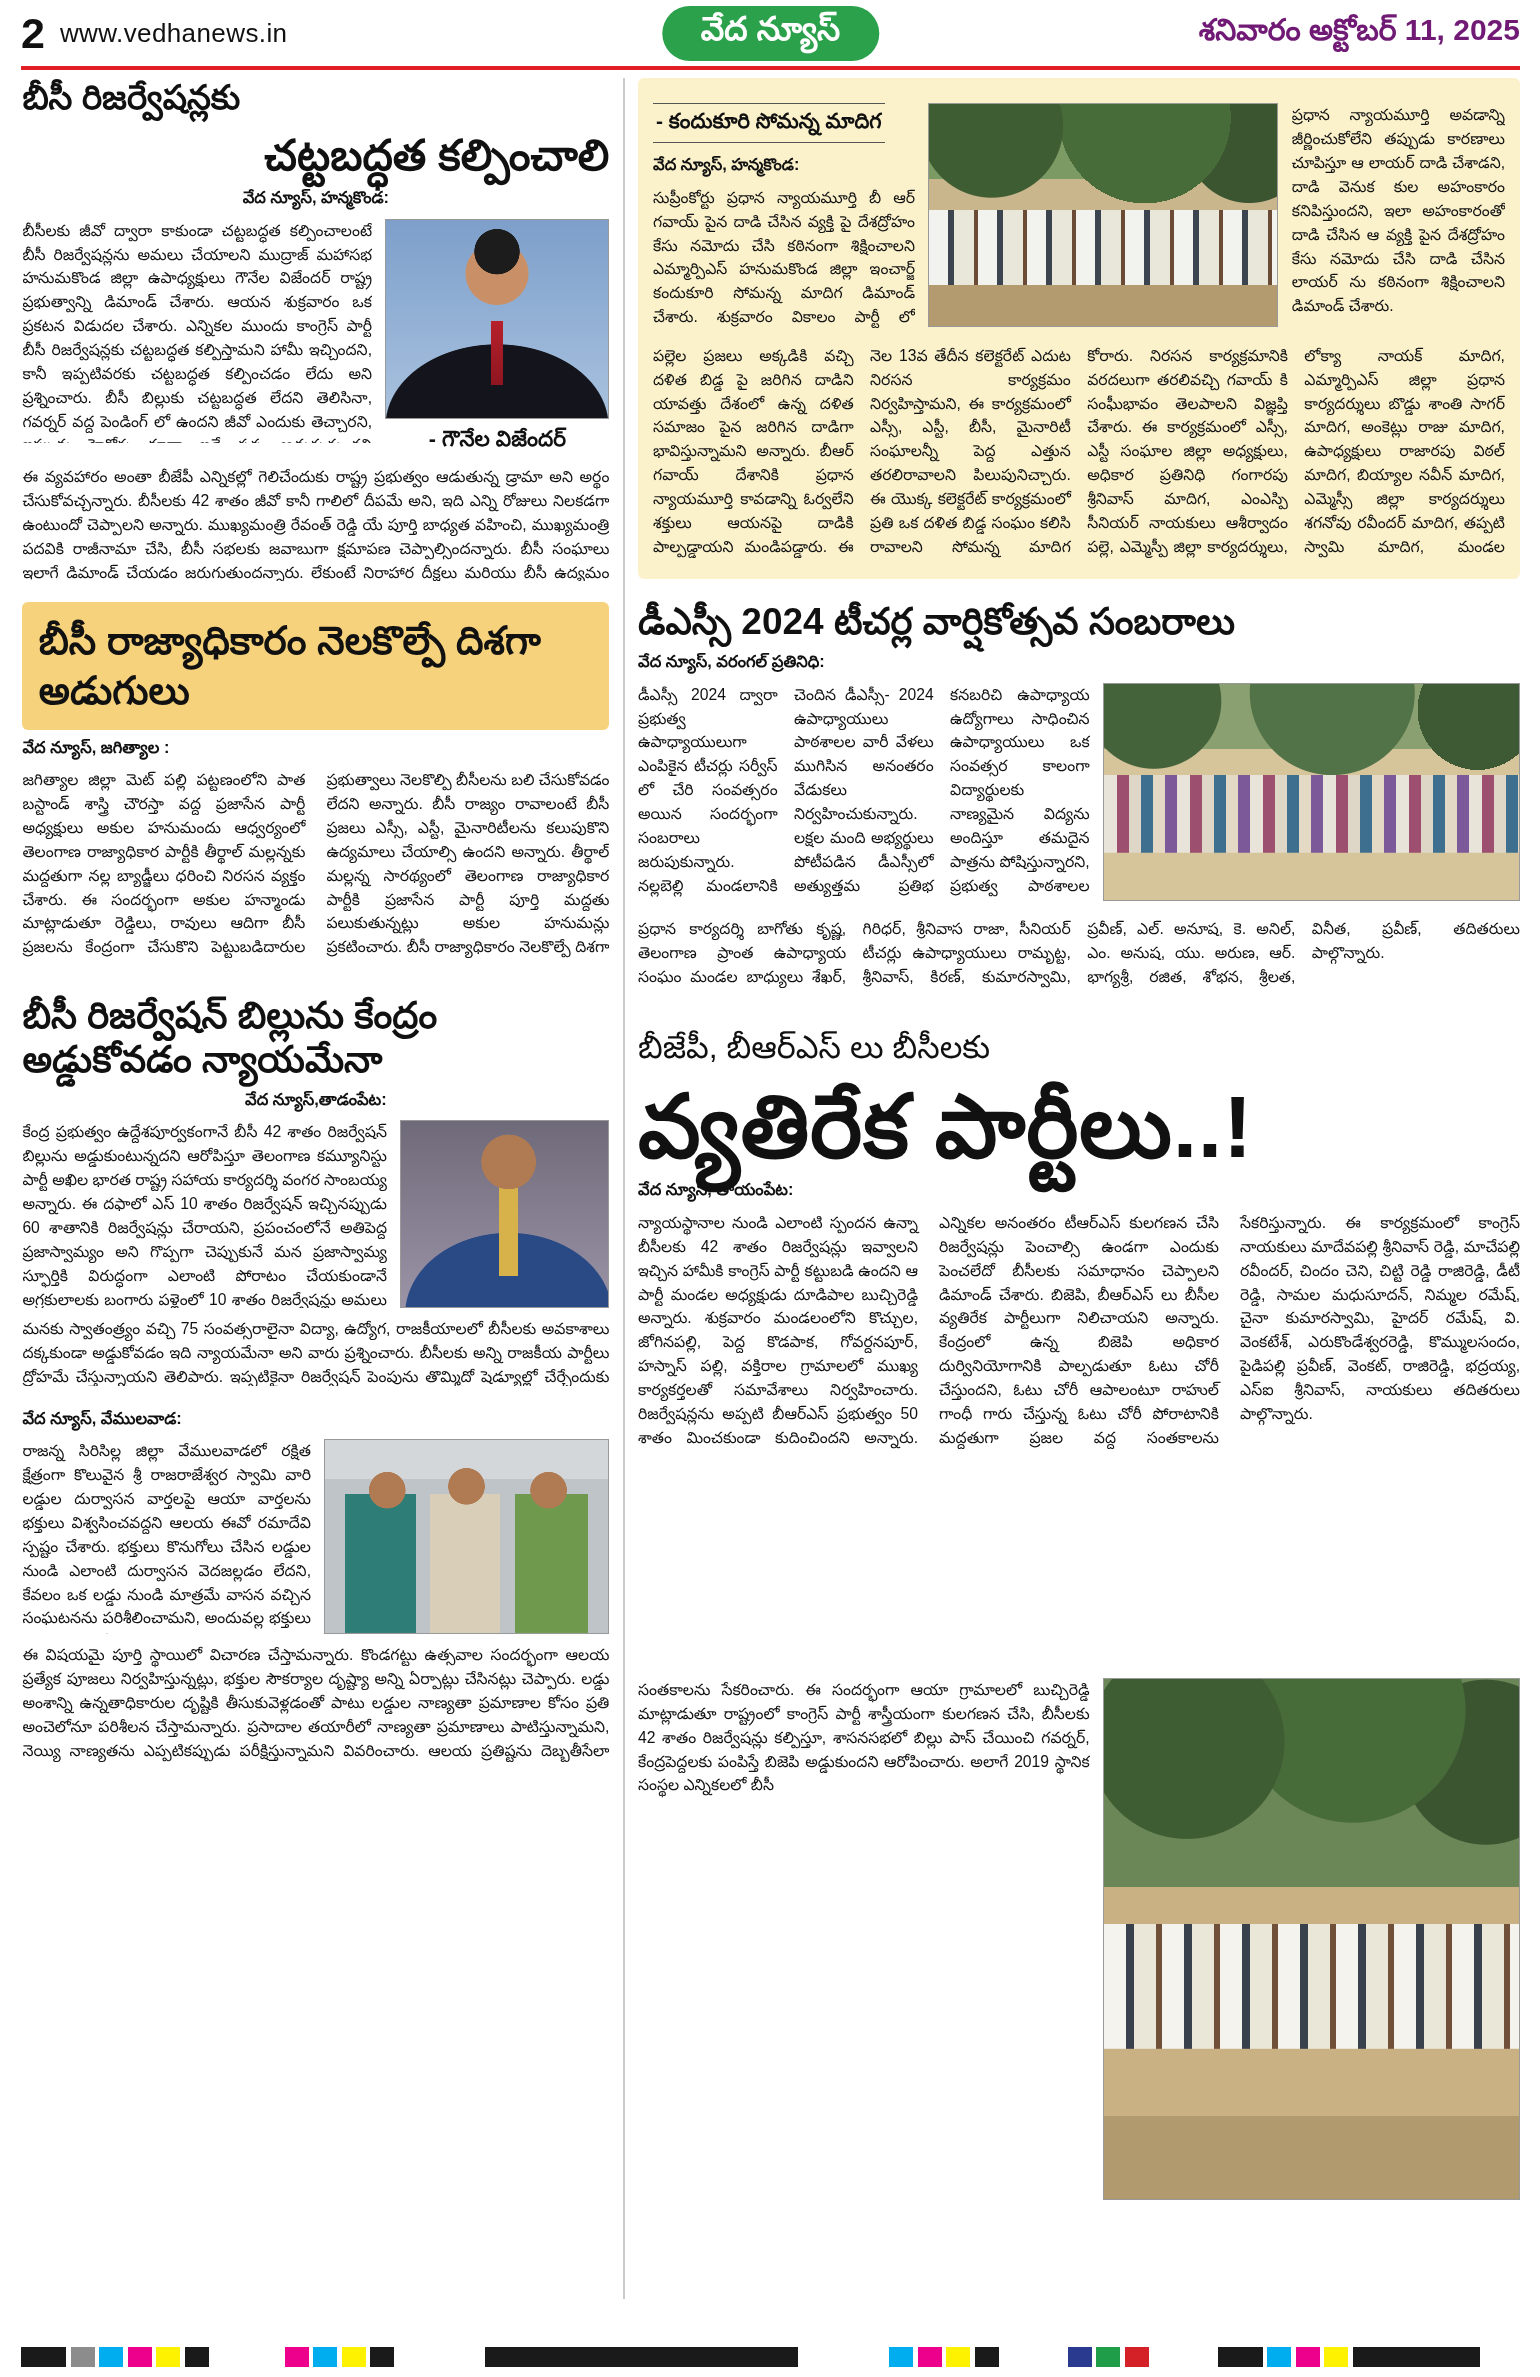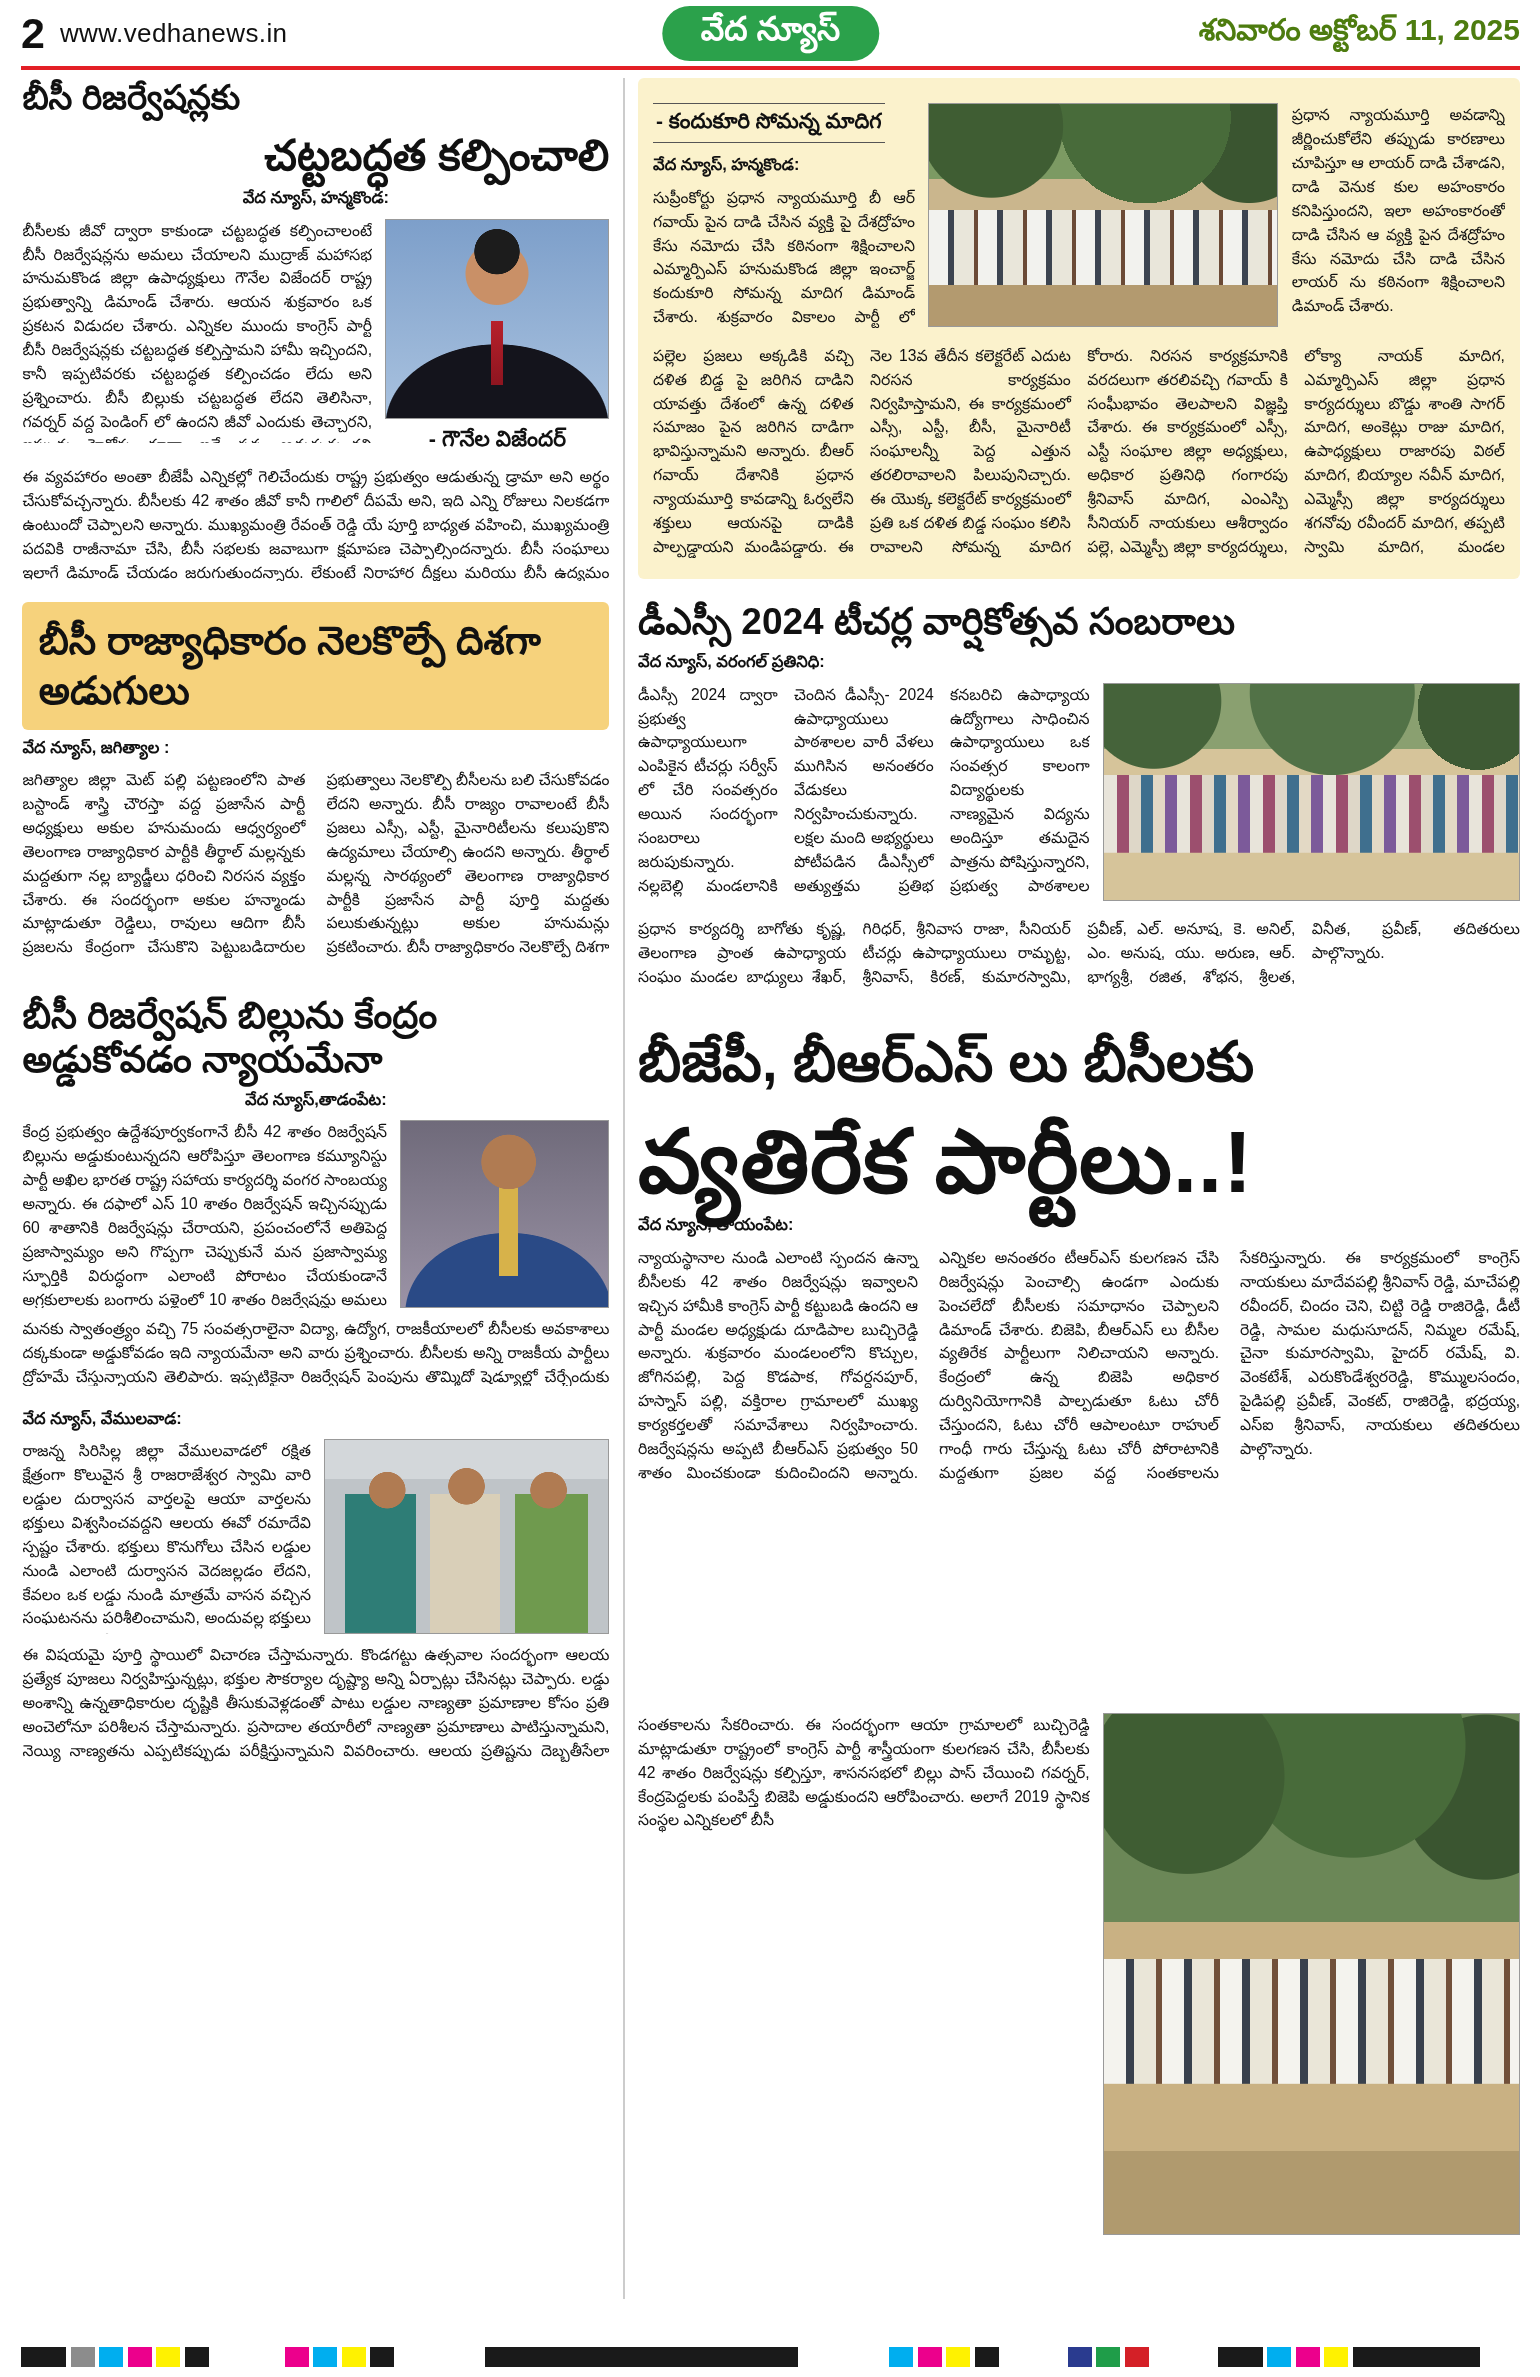--- a/index.html
+++ b/index.html
@@ -5,21 +5,21 @@
   * { margin:0; padding:0; box-sizing:border-box; }
   html,body { background:#e8e8e8; }
   body { font-family:"Liberation Sans","DejaVu Sans",sans-serif; color:#111; }
   .page { position:relative; width:1541px; height:2377px; background:#ffffff; margin:0 auto; overflow:hidden; }
 
   
   .header { position:absolute; left:21px; top:9px; right:21px; height:48px; display:flex; align-items:center; }
   .pageno { font-size:43px; font-weight:bold; }
   .site { font-size:26px; margin-left:15px; letter-spacing:0.4px; }
   .masthead { position:absolute; left:50%; transform:translateX(-50%); background:#2ba14b; color:#fff; font-weight:800; font-size:33px; padding:4.5px 39px; border-radius:33px; white-space:nowrap; }
-  .hdate { margin-left:auto; color:#4d7c0f; font-weight:800; font-size:30px; white-space:nowrap; }
+  .hdate { margin-left:auto; color:#701a75; font-weight:800; font-size:30px; white-space:nowrap; }
   .redline { position:absolute; left:21px; right:21px; top:66px; height:3.7px; background:#e31f26; }
 
   
   .colL { position:absolute; left:22.4px; top:78px; width:587px; height:1684px; overflow:hidden; }
   .colR { position:absolute; left:638px; top:78px; width:882px; height:2236px; overflow:hidden; }
   .vrule { position:absolute; left:623px; top:78px; height:2221px; width:1.5px; background:#cccccc; }
 
   
   .body-text { font-size:15.7px; line-height:1.52; text-align:justify; }
   .dateline { font-weight:bold; font-size:16.4px; margin:7.5px 0; }
@@ -96,21 +96,21 @@
   .chalo-left { width:262px; flex:none; }
   .chalo-right { flex:1; }
   .chalo-bottom { margin-top:12px; column-count:4; column-gap:16.4px; height:222px; }
 
   .dsc { margin-top:21px; }
   .dsc-head { font-size:37px; font-weight:800; line-height:1.2; }
   .dsc-body { column-count:3; column-gap:16.4px; height:224px; flex:1; }
   .dsc-bottom { margin-top:10.4px; column-count:4; column-gap:16.4px; height:88px; }
 
   .bjp { margin-top:24px; }
-  .bjp-kicker { font-size:56px; font-weight:700; }
+  .bjp-kicker { font-size:32px; font-weight:400; }
   .bjp-head { font-size:88px; font-weight:800; line-height:1.05; margin:7.5px 0 4.5px; letter-spacing:0.7px; }
   .bjp-body { column-count:3; column-gap:21px; height:455px; margin-top:6px; }
   .bjp-bottom { margin-top:12px; }
   .bjp-cont { flex:1; }
 
   
   .pbars { position:absolute; left:21px; right:21px; bottom:10.4px; height:19.4px; display:flex; gap:4.5px; align-items:stretch; }
   .pbars .bar { height:100%; flex:none; }
 </style>
 </head>

